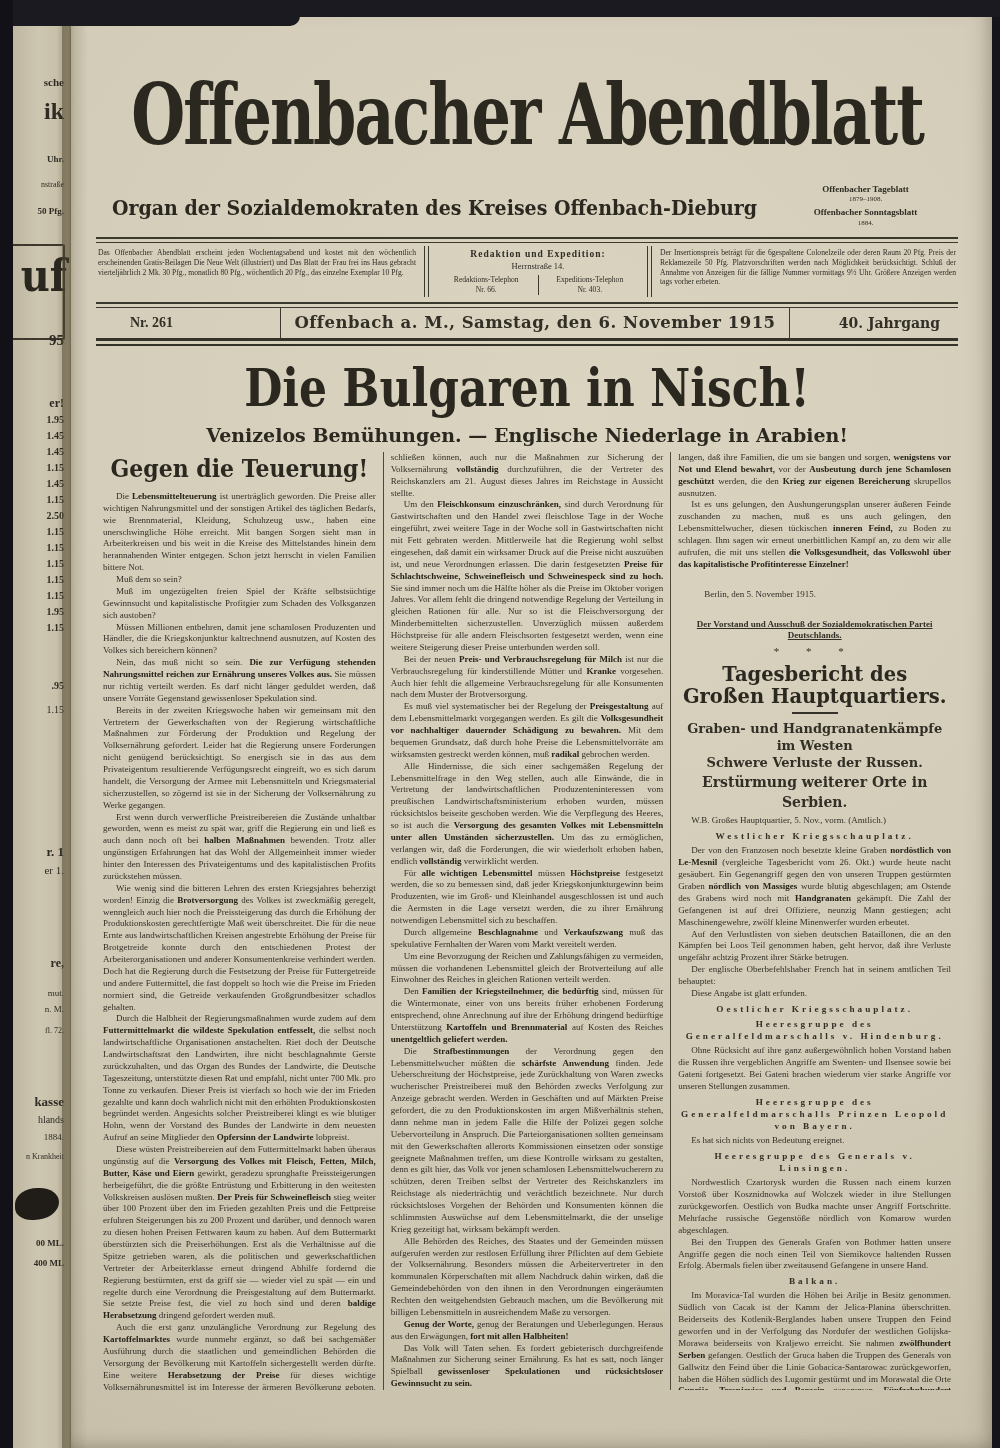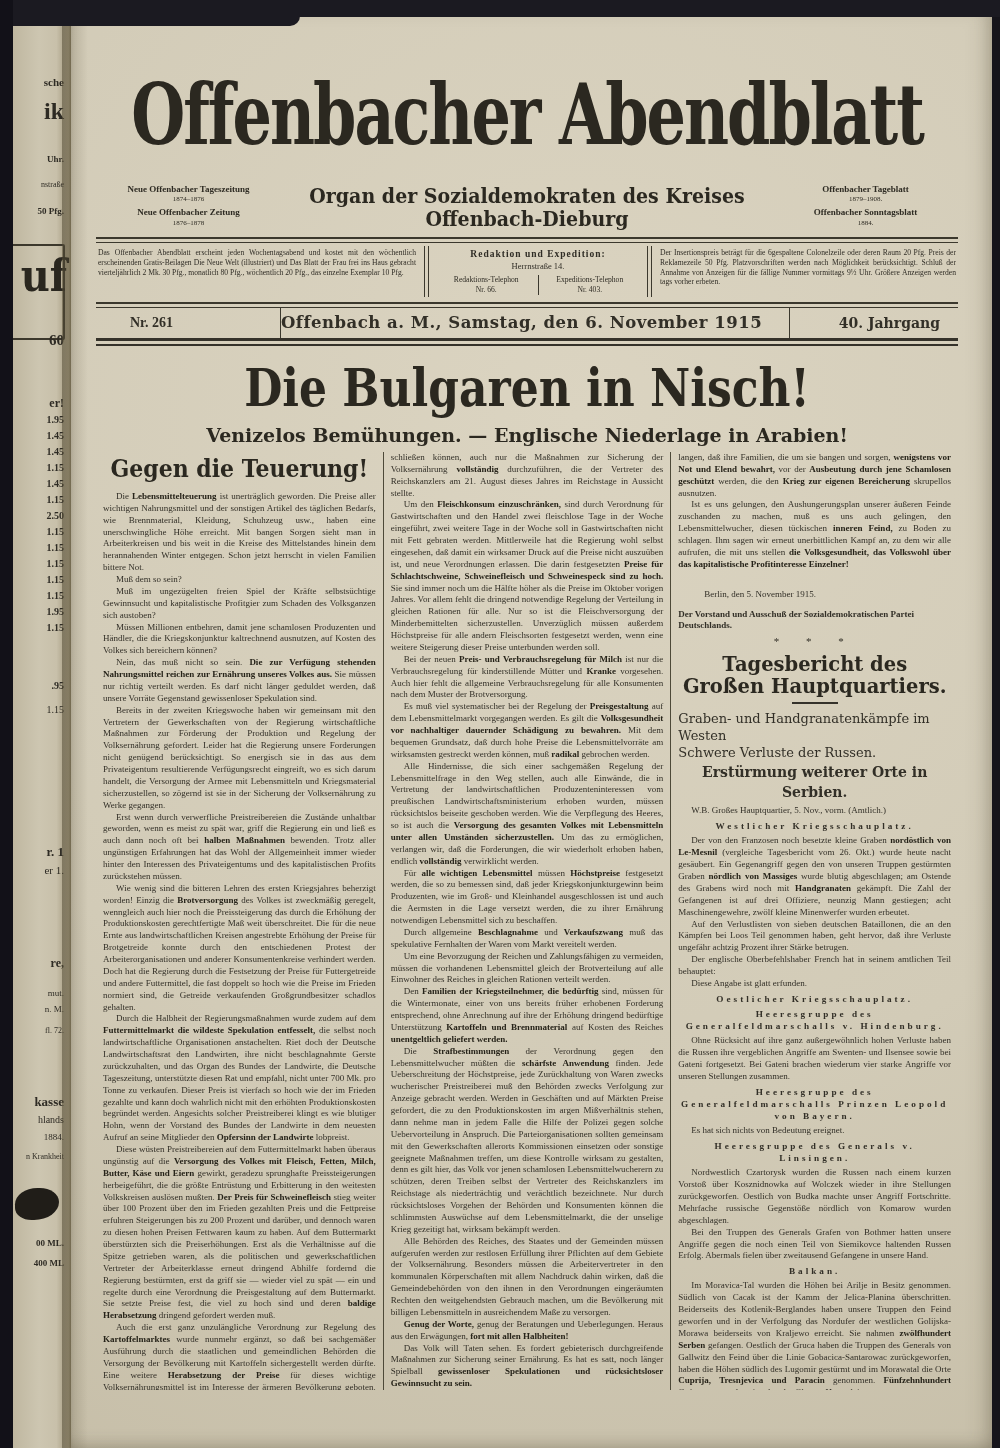--- a/index.html
+++ b/index.html
@@ -59,66 +59,66 @@
   .vsep{width:3px;border-left:1px solid #3b382d;border-right:1px solid #3b382d;margin:0 4px;}
   .c-title{font-weight:700;font-size:9.5px;letter-spacing:1px;text-align:center;}
   .c-addr{font-size:8.5px;margin-top:1px;}
   .tels{display:flex;margin-top:3px;}
   .tel{flex:1;font-size:7.6px;}
   .tel+.tel{border-left:1px solid #3b382d;}
 
   
   .dateline{display:flex;align-items:center;height:30px;}
   .dl-issue{width:150px;font-weight:700;font-size:14px;padding-left:34px;}
-  .dl-center{flex:1;text-align:left;font-weight:700;font-size:16.5px;letter-spacing:.5px;
+  .dl-center{flex:1;text-align:center;font-weight:700;font-size:16.5px;letter-spacing:.5px;
     border-left:1px solid #3b382d;border-right:1px solid #3b382d;height:100%;line-height:30px;
     font-family:"DejaVu Serif",serif;}
   .dl-vol{width:150px;text-align:right;font-weight:700;font-size:14px;padding-right:18px;font-family:"DejaVu Serif",serif;}
 
   
   .headline-main{text-align:center;font-family:"DejaVu Serif",serif;font-weight:700;font-size:44px;
     color:#2b2820;transform:scaleY(1.18);transform-origin:top;height:62px;margin-top:12px;white-space:nowrap;}
   .headline-sub{text-align:center;font-family:"DejaVu Serif",serif;font-weight:700;font-size:19px;color:#2b2820;margin:4px 0 6px;}
 
   
   .columns{display:flex;height:938px;overflow:hidden;margin-top:4px;}
   .col{flex:1;padding:0 7px;overflow:hidden;font-size:9px;line-height:1.32;}
   .col.sep{border-right:1px solid #4d4938;}
   .col-heading{text-align:center;font-family:"DejaVu Serif",serif;font-weight:700;font-size:22px;
     color:#2b2820;margin:2px 0 8px;transform:scaleY(1.1);}
   b{color:#262319;}
 
   .it-p,.it-pn{text-align:justify;}
   .it-p{text-indent:13px;}
   .it-dt{padding-left:26px;margin-top:18px;}
-  .it-pcb{text-align:left;font-weight:700;margin-top:8px;}
+  .it-pcb{text-align:center;font-weight:700;margin-top:18px;text-decoration:underline;}
   .it-stars{text-align:center;letter-spacing:12px;font-size:11px;line-height:12px;margin:3px 0;}
   .it-hg{text-align:center;font-family:"DejaVu Serif",serif;font-weight:700;font-size:19.5px;
     line-height:1.1;margin:7px 0 5px;color:#2b2820;transform:scaleY(1.05);}
   .it-rl{width:46px;margin:0 auto 7px;border-bottom:2.5px solid #35322a;height:0;}
-  .it-h2{font-weight:400;font-size:13px;line-height:1.3;font-family:"DejaVu Serif",serif;}
+  .it-h2{text-align:center;font-weight:700;font-size:13px;line-height:1.3;font-family:"DejaVu Serif",serif;}
   .it-h3{text-align:center;font-weight:700;font-size:14px;line-height:1.45;font-family:"DejaVu Serif",serif;margin-bottom:3px;}
   .it-sp{text-align:center;font-weight:700;letter-spacing:3px;font-size:9.2px;margin:3px 0;}
   .it-pcsm{text-align:center;font-size:14px;margin-top:5px;}
 </style>
 </head>
 <body>
 
 <div class="scene">
 
   <div class="sliver">
     <div class="frag-box"></div>
     <div class="frag-big">uf</div>
     <div id="fragHost">
         <div class="frag" style="top: 70px; font-size: 11px; font-weight: 700;">sche</div>
         <div class="frag" style="top: 92px; font-size: 24px; font-weight: 700;">ik</div>
         <div class="frag" style="top: 148px; font-size: 9px; font-weight: 700;">Uhr.</div>
         <div class="frag" style="top: 174px; font-size: 8px;">nstraße</div>
         <div class="frag" style="top: 200px; font-size: 9px; font-weight: 700;">50 Pfg.</div>
-        <div class="frag" style="top: 326px; font-size: 15px; font-weight: 700;">60</div>
+        <div class="frag" style="top: 326px; font-size: 15px; font-weight: 700;">95</div>
         <div class="frag" style="top: 390px; font-size: 12px; font-weight: 700;">er!</div>
         <div class="frag" style="top: 408px; font-size: 10px; font-weight: 700;">1.95</div>
         <div class="frag" style="top: 424px; font-size: 10px; font-weight: 700;">1.45</div>
         <div class="frag" style="top: 440px; font-size: 10px; font-weight: 700;">1.45</div>
         <div class="frag" style="top: 456px; font-size: 10px; font-weight: 700;">1.15</div>
         <div class="frag" style="top: 472px; font-size: 10px; font-weight: 700;">1.45</div>
         <div class="frag" style="top: 488px; font-size: 10px; font-weight: 700;">1.15</div>
         <div class="frag" style="top: 504px; font-size: 10px; font-weight: 700;">2.50</div>
         <div class="frag" style="top: 520px; font-size: 10px; font-weight: 700;">1.15</div>
         <div class="frag" style="top: 536px; font-size: 10px; font-weight: 700;">1.15</div>
@@ -146,26 +146,20 @@
   </div>
 
   <div class="crease"></div>
 
   <div class="page">
     <div class="content">
 
       <div class="mast-title">Offenbacher Abendblatt</div>
 
       <div class="mast-row">
-        <div class="mast-side">
-          <div>Neue Offenbacher Tageszeitung</div>
-          <div class="yrs">1874–1876</div>
-          <div>Neue Offenbacher Zeitung</div>
-          <div class="yrs">1876–1878</div>
-        </div>
         <div class="mast-sub">Organ der Sozialdemokraten des Kreises Offenbach-Dieburg</div>
         <div class="mast-side">
           <div>Offenbacher Tageblatt</div>
           <div class="yrs">1879–1908.</div>
           <div>Offenbacher Sonntagsblatt</div>
           <div class="yrs">1884.</div>
         </div>
       </div>
 
       <div class="rule-d"></div>
@@ -251,21 +245,21 @@
               <div class="it-h2">Schwere Verluste der Russen.</div>
               <div class="it-h3">Erstürmung weiterer Orte in Serbien.</div>
               <div class="it-p">W.B. Großes Hauptquartier, 5. Nov., vorm. (Amtlich.)</div>
               <div class="it-sp">Westlicher Kriegsschauplatz.</div>
               <div class="it-p">Der von den Franzosen noch besetzte kleine Graben <b>nordöstlich von Le-Mesnil</b> (vergleiche Tagesbericht vom 26. Okt.) wurde heute nacht gesäubert. Ein Gegenangriff gegen den von unseren Truppen gestürmten Graben <b>nördlich von Massiges</b> wurde blutig abgeschlagen; am Ostende des Grabens wird noch mit <b>Handgranaten</b> gekämpft. Die Zahl der Gefangenen ist auf drei Offiziere, neunzig Mann gestiegen; acht Maschinengewehre, zwölf kleine Minenwerfer wurden erbeutet.</div>
               <div class="it-p">Auf den Verlustlisten von sieben deutschen Bataillonen, die an den Kämpfen bei Loos Teil genommen haben, geht hervor, daß ihre Verluste ungefähr achtzig Prozent ihrer Stärke betrugen.</div>
               <div class="it-p">Der englische Oberbefehlshaber French hat in seinem amtlichen Teil behauptet:</div>
               <div class="it-p">Diese Angabe ist glatt erfunden.</div>
               <div class="it-sp">Oestlicher Kriegsschauplatz.</div>
               <div class="it-sp">Heeresgruppe des Generalfeldmarschalls v. Hindenburg.</div>
-              <div class="it-p">Ohne Rücksicht auf ihre ganz außergewöhnlich hohen Verluste haben die Russen ihre vergeblichen Angriffe am Swenten- und Ilsensee sowie bei Gateni fortgesetzt. Bei Gateni brachen wiederum vier starke Angriffe vor unseren Stellungen zusammen.</div>
+              <div class="it-p">Ohne Rücksicht auf ihre ganz außergewöhnlich hohen Vorstand haben die Russen ihre vergeblichen Angriffe am Swenten- und Ilsensee sowie bei Gateni fortgesetzt. Bei Gateni brachen wiederum vier starke Angriffe vor unseren Stellungen zusammen.</div>
               <div class="it-sp">Heeresgruppe des Generalfeldmarschalls Prinzen Leopold von Bayern.</div>
               <div class="it-p">Es hat sich nichts von Bedeutung ereignet.</div>
               <div class="it-sp">Heeresgruppe des Generals v. Linsingen.</div>
               <div class="it-p">Nordwestlich Czartorysk wurden die Russen nach einem kurzen Vorstoß über Kosznidnowka auf Wolczek wieder in ihre Stellungen zurückgeworfen. Oestlich von Budka machte unser Angriff Fortschritte. Mehrfache russische Gegenstöße nördlich von Komarow wurden abgeschlagen.</div>
               <div class="it-p">Bei den Truppen des Generals Grafen von Bothmer hatten unsere Angriffe gegen die noch einen Teil von Siemikovce haltenden Russen Erfolg. Abermals fielen über zweitausend Gefangene in unsere Hand.</div>
               <div class="it-sp">Balkan.</div>
               <div class="it-p">Im Moravica-Tal wurden die Höhen bei Arilje in Besitz genommen. Südlich von Cacak ist der Kamm der Jelica-Planina überschritten. Beiderseits des Kotlenik-Berglandes haben unsere Truppen den Feind geworfen und in der Verfolgung das Nordufer der westlichen Golijska-Morawa beiderseits von Kraljewo erreicht. Sie nahmen <b>zwölfhundert Serben</b> gefangen. Oestlich der Gruca haben die Truppen des Generals von Gallwitz den Feind über die Linie Gobacica-Santarowac zurückgeworfen, haben die Höhen südlich des Lugomir gestürmt und im Morawatal die Orte <b>Cuprija, Tresnjevica und Paracin</b> genommen. <b>Fünfzehnhundert</b> Gefangene wurden eingebracht.    Oberste Heeresleitung.</div>
               <div class="it-pcsm">(Für einen Teil der Auflage wiederholt.)</div>
             </div>
         </div>

